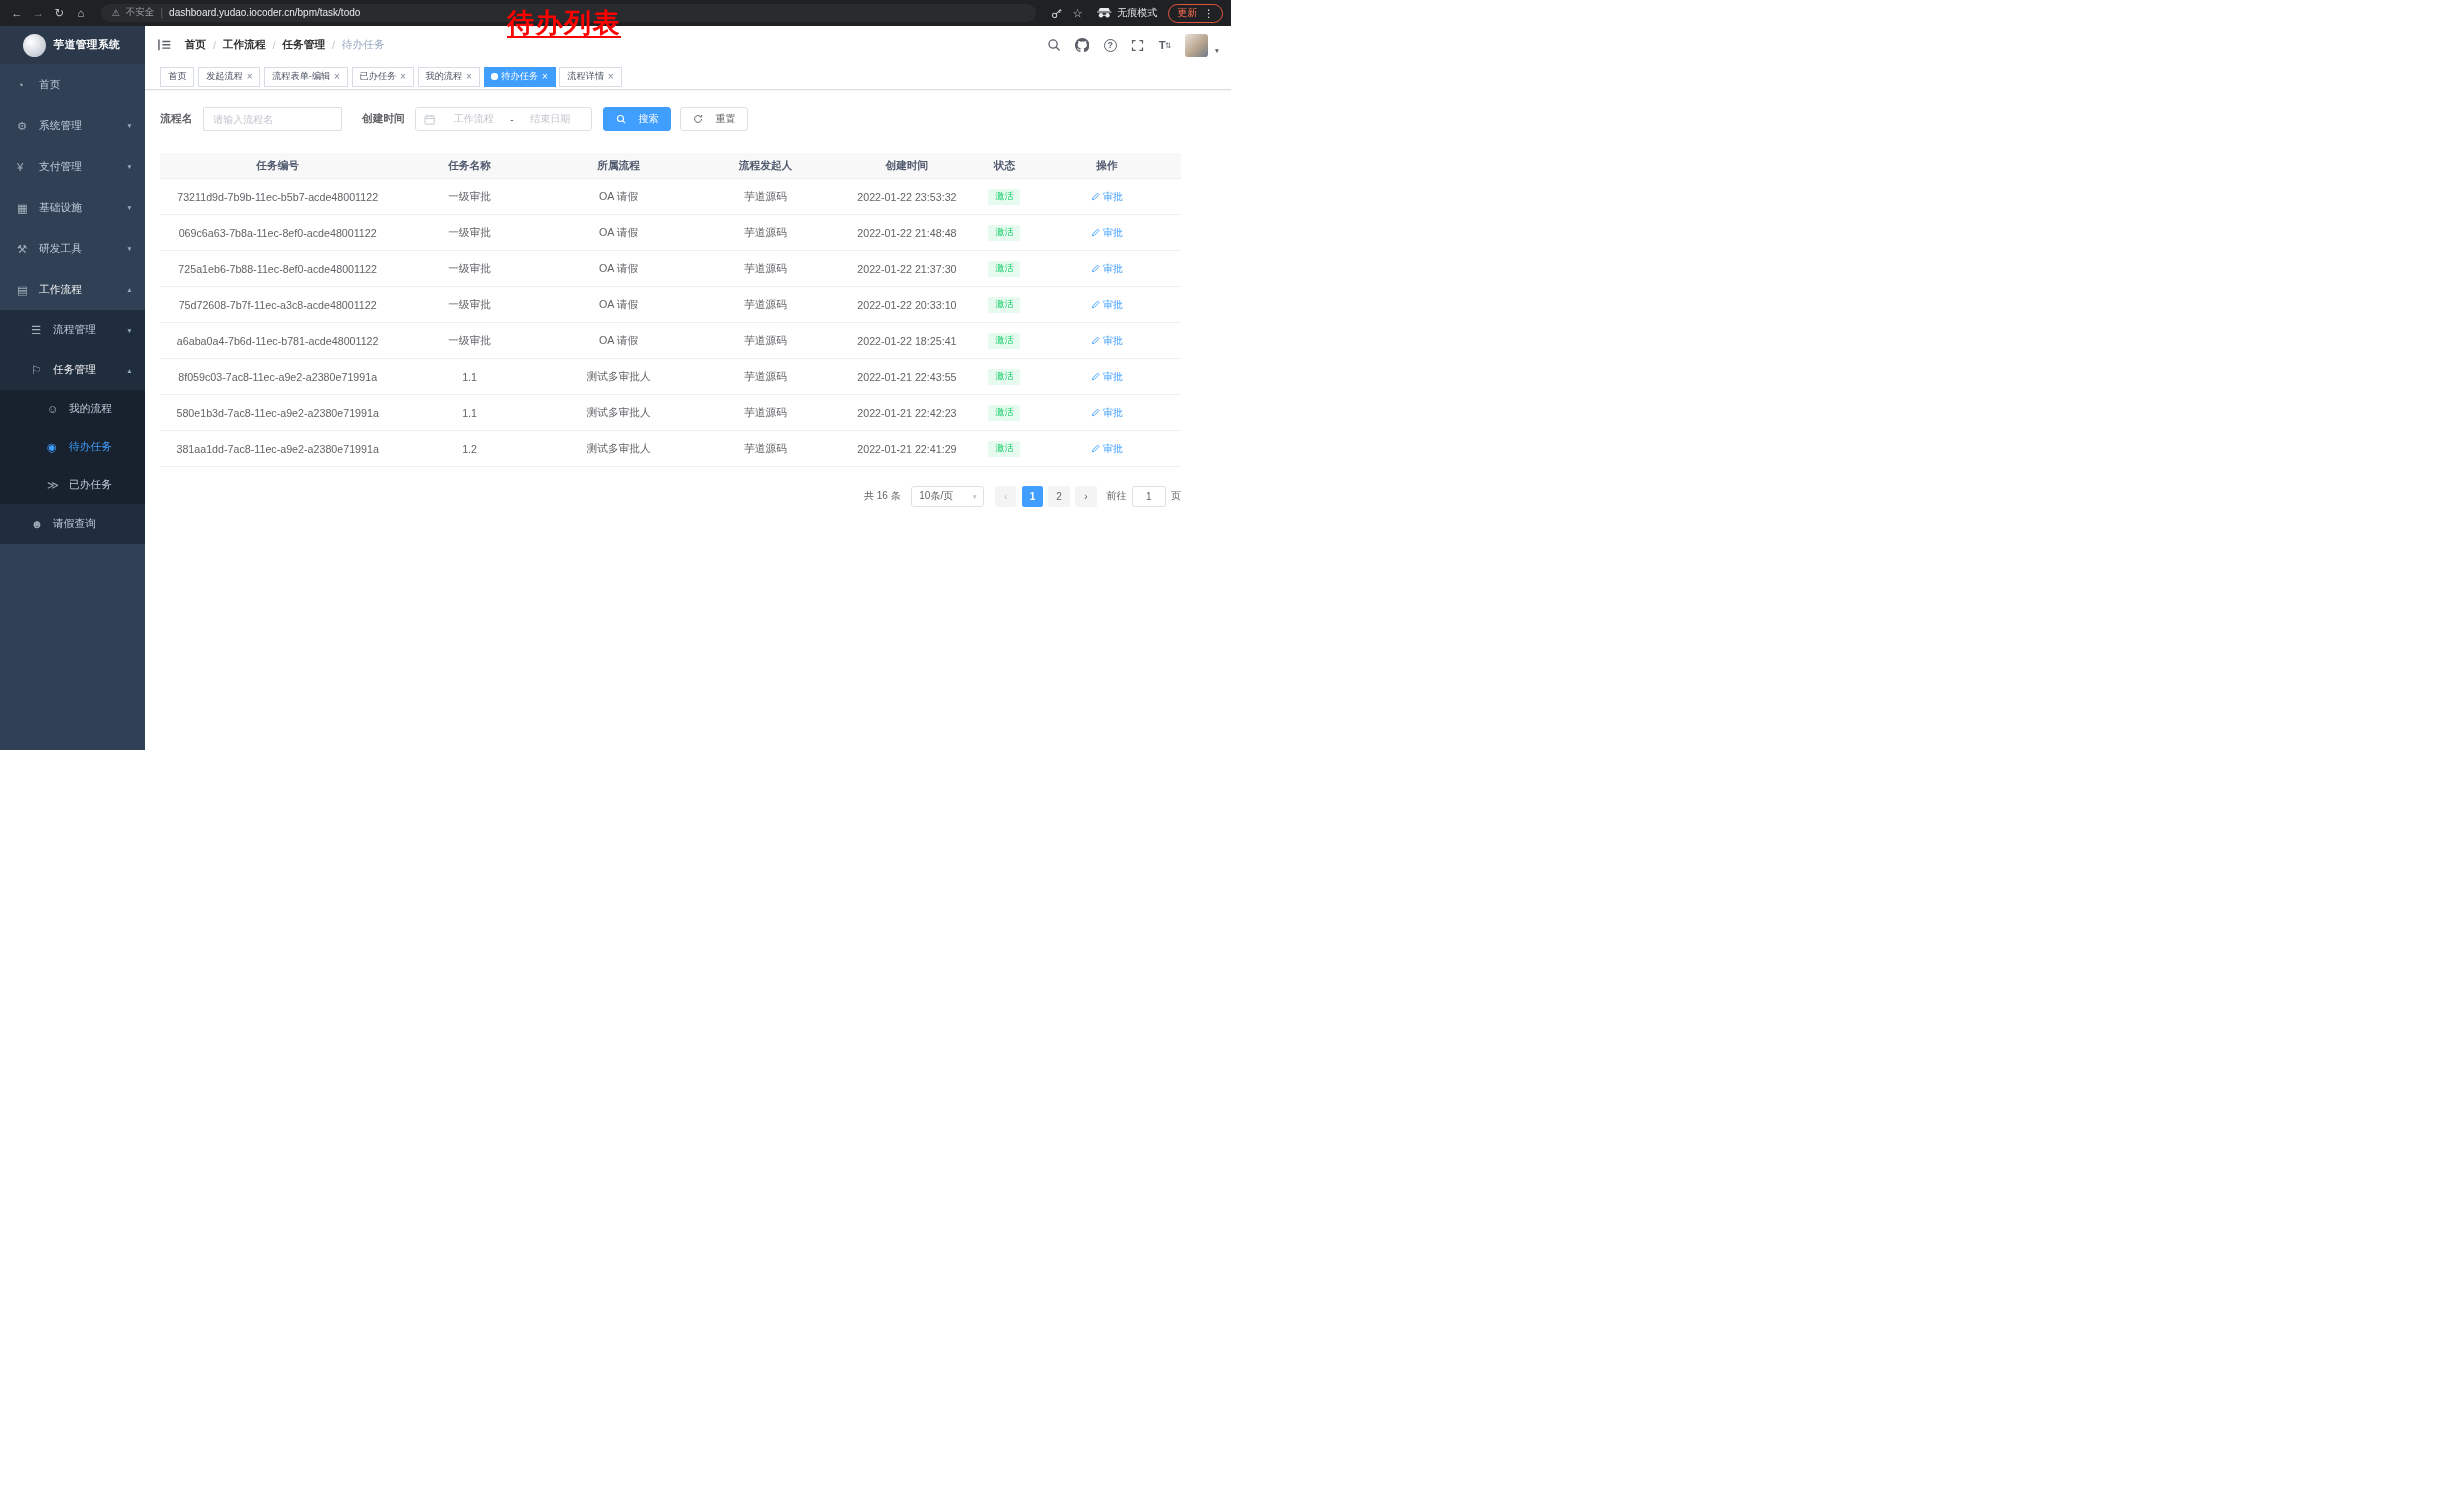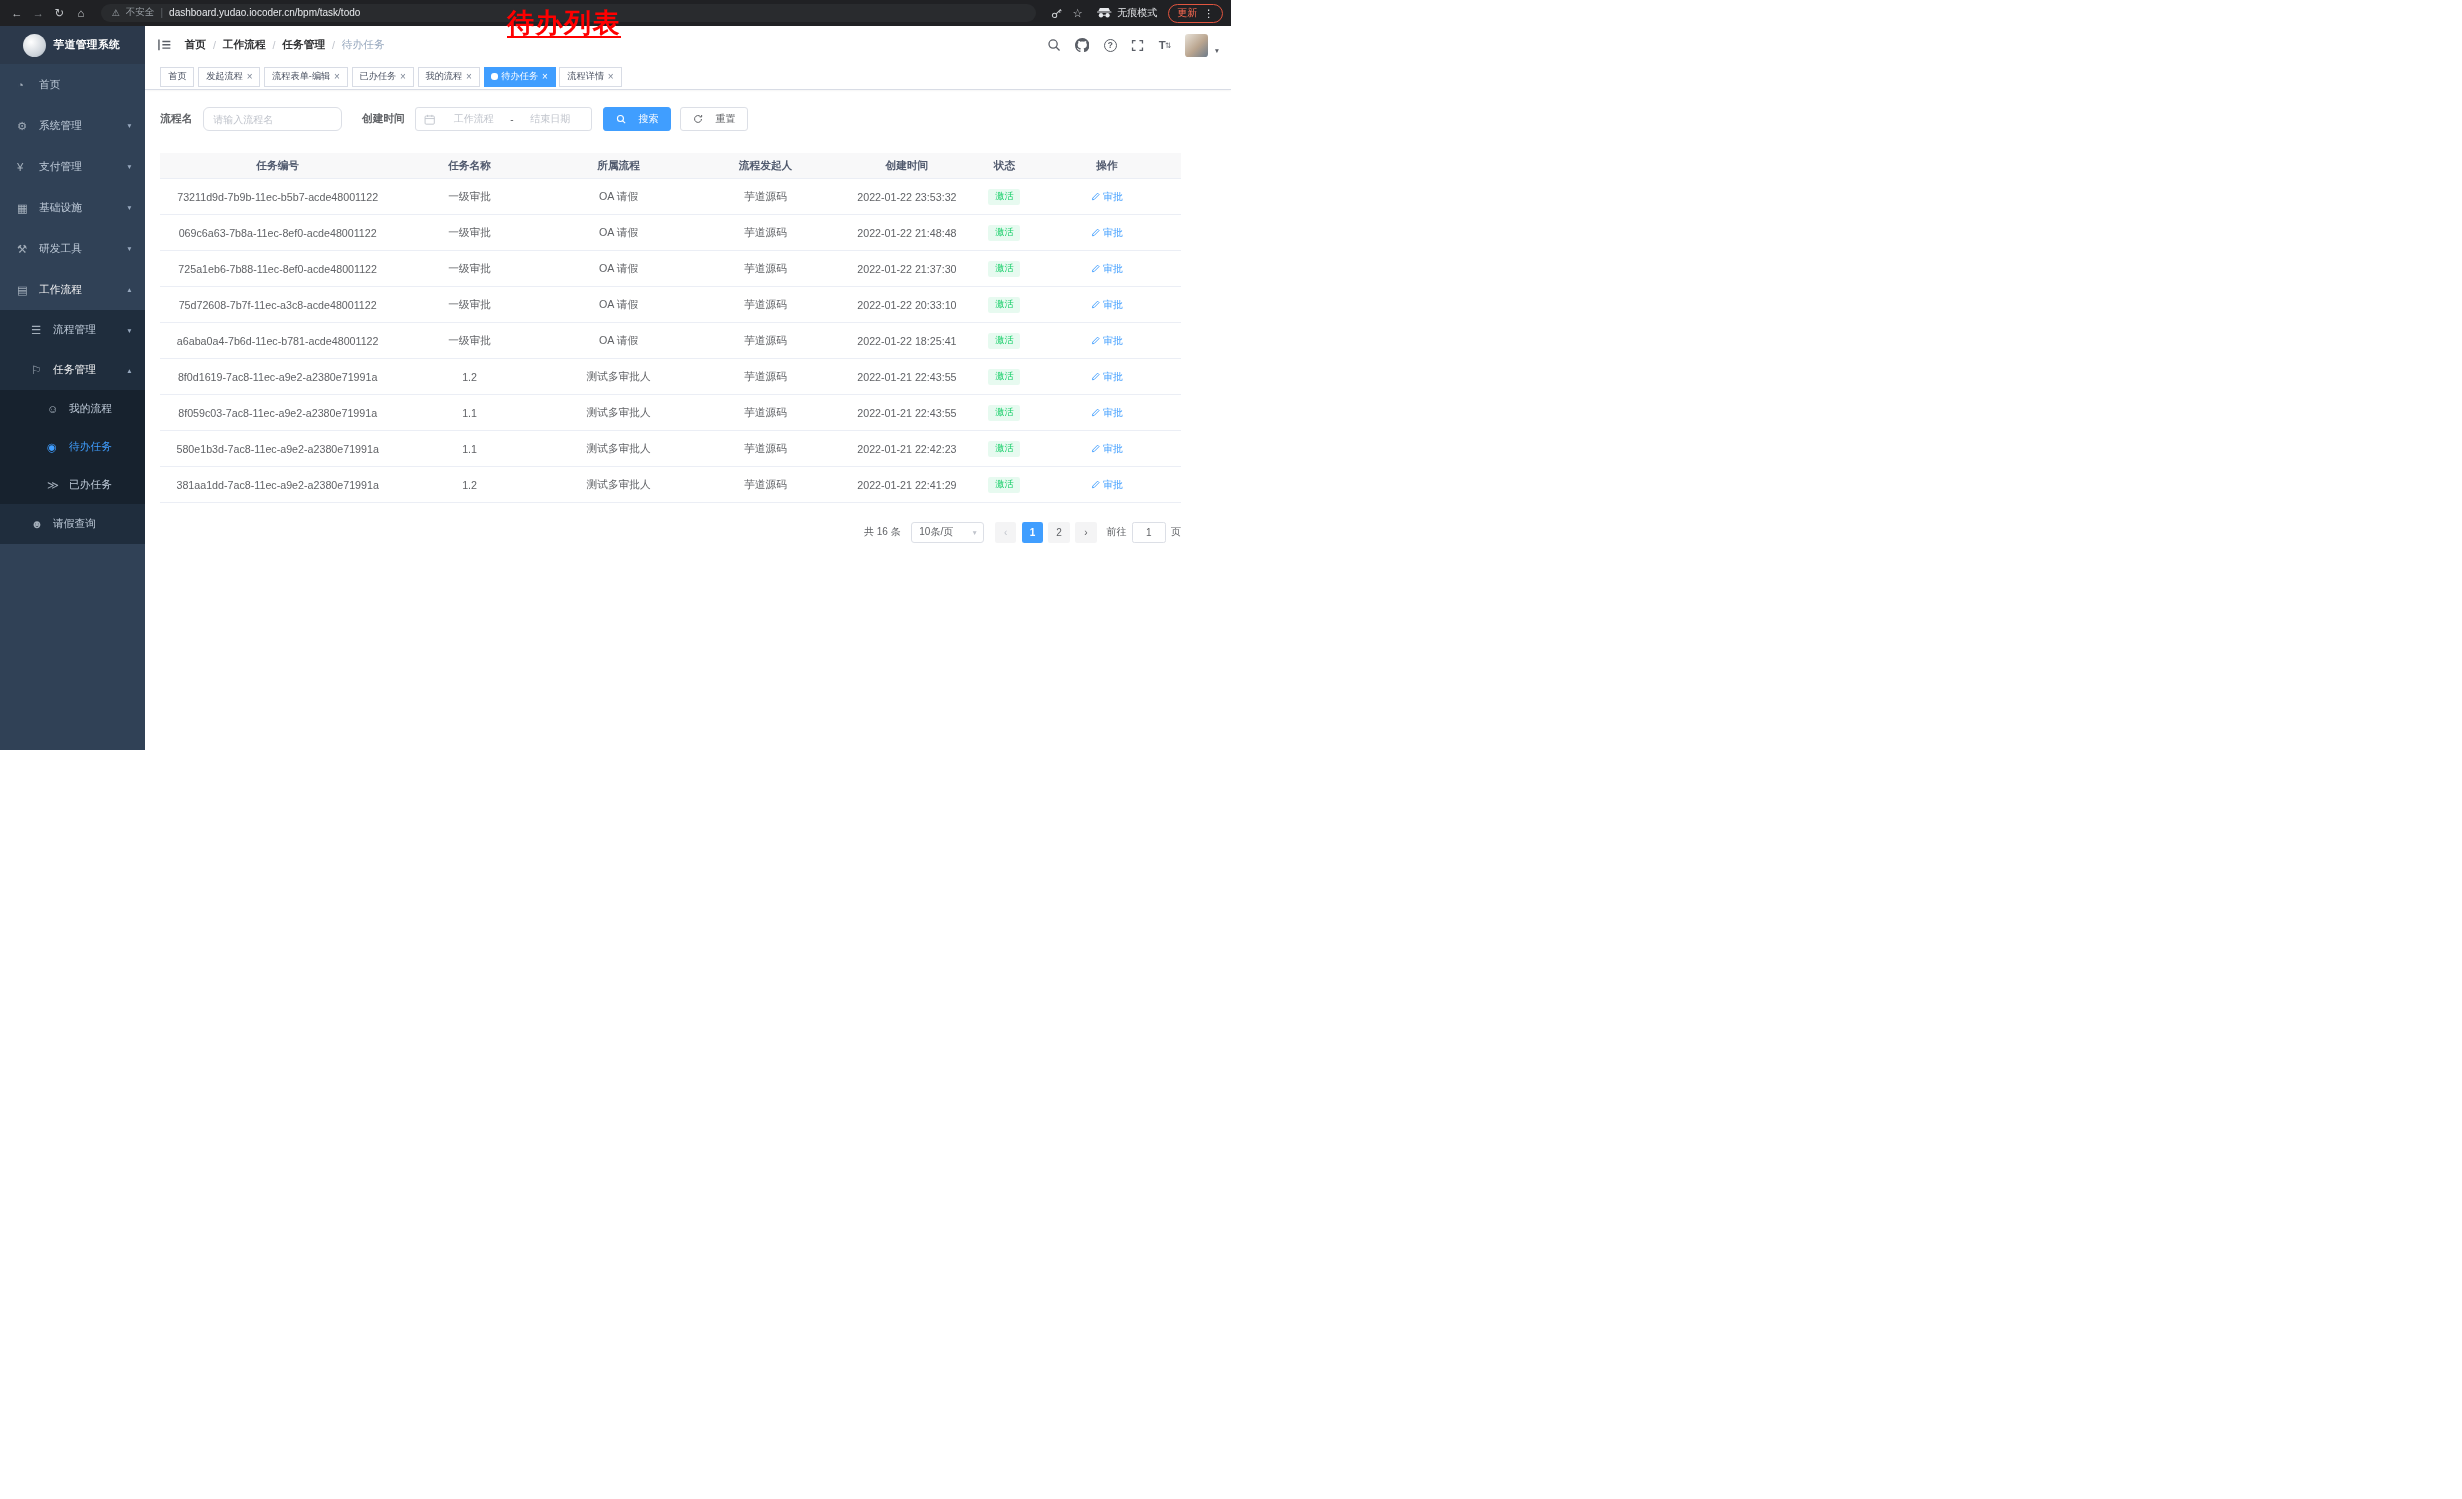--- a/index.html
+++ b/index.html
@@ -60,21 +60,21 @@
   .tab .tab-close{font-size:10px;color:#7d8696;cursor:pointer;line-height:1;}
   .tab.active{background:#409eff;border-color:#409eff;color:#fff;}
   .tab.active .tab-close{color:#fff;}
   .tab-dot{width:6.1px;height:6.1px;border-radius:50%;background:#fff;display:inline-block;}
 
   
   .content{flex:1;padding:17px 50px 0 15.3px;overflow:hidden;}
   .filters{display:flex;align-items:center;margin-bottom:21.4px;}
   .f-label{font-weight:700;font-size:10.7px;color:#606266;margin-right:10.7px;white-space:nowrap;}
   .f-label.second{margin-left:20px;}
-  .text-input{width:139px;height:24.4px;border:0.8px solid #dcdfe6;border-radius:6px;padding:0 9.2px;font-size:10px;color:#606266;outline:none;font-family:inherit;}
+  .text-input{width:139px;height:24.4px;border:0.8px solid #dcdfe6;border-radius:1px;padding:0 9.2px;font-size:10px;color:#606266;outline:none;font-family:inherit;}
   .text-input::placeholder{color:#c0c4cc;}
   .date-range{width:177px;height:24.4px;border:0.8px solid #dcdfe6;border-radius:3.1px;display:flex;align-items:center;padding:0 7.6px;color:#c0c4cc;font-size:10px;gap:3.1px;cursor:pointer;}
   .date-range .cal{display:inline-flex;color:#c0c4cc;margin-right:1.5px;}
   .dr-start,.dr-end{flex:1;text-align:center;white-space:nowrap;}
   .dr-sep{color:#606266;}
   .btn{height:24.4px;border-radius:3.1px;font-size:10px;display:inline-flex;align-items:center;gap:13px;padding:0 11.4px;cursor:pointer;border:0.8px solid transparent;font-family:inherit;}
   .btn-primary{background:#409eff;color:#fff;border-color:#409eff;margin-left:10.7px;}
   .btn-plain{background:#fff;color:#606266;border-color:#dcdfe6;margin-left:9.2px;}
 
   table.grid{width:100%;border-collapse:collapse;table-layout:fixed;font-size:10.7px;color:#606266;}
@@ -392,34 +392,20 @@
                 <td>2022-01-22 18:25:41</td>
                 <td><span class="tag-success">激活</span></td>
                 <td><a class="action-link">
                     <svg width="9.2" height="9.2" viewBox="0 0 16 16" fill="none" stroke="currentColor" stroke-width="1.6">
                       <path d="M2.5 13.5l.6-3L11.5 2l2.5 2.5-8.4 8.5-3.1.5z"></path>
                     </svg>
                     <span>审批</span>
                   </a></td>
               </tr>
               <tr>
-                <td>8f0d1619-7ac8-11ec-a9e2-a2380e71991a</td>
-                <td>1.2</td>
-                <td>测试多审批人</td>
-                <td>芋道源码</td>
-                <td>2022-01-21 22:43:55</td>
-                <td><span class="tag-success">激活</span></td>
-                <td><a class="action-link">
-                    <svg width="9.2" height="9.2" viewBox="0 0 16 16" fill="none" stroke="currentColor" stroke-width="1.6">
-                      <path d="M2.5 13.5l.6-3L11.5 2l2.5 2.5-8.4 8.5-3.1.5z"></path>
-                    </svg>
-                    <span>审批</span>
-                  </a></td>
-              </tr>
-              <tr>
                 <td>8f059c03-7ac8-11ec-a9e2-a2380e71991a</td>
                 <td>1.1</td>
                 <td>测试多审批人</td>
                 <td>芋道源码</td>
                 <td>2022-01-21 22:43:55</td>
                 <td><span class="tag-success">激活</span></td>
                 <td><a class="action-link">
                     <svg width="9.2" height="9.2" viewBox="0 0 16 16" fill="none" stroke="currentColor" stroke-width="1.6">
                       <path d="M2.5 13.5l.6-3L11.5 2l2.5 2.5-8.4 8.5-3.1.5z"></path>
                     </svg>

